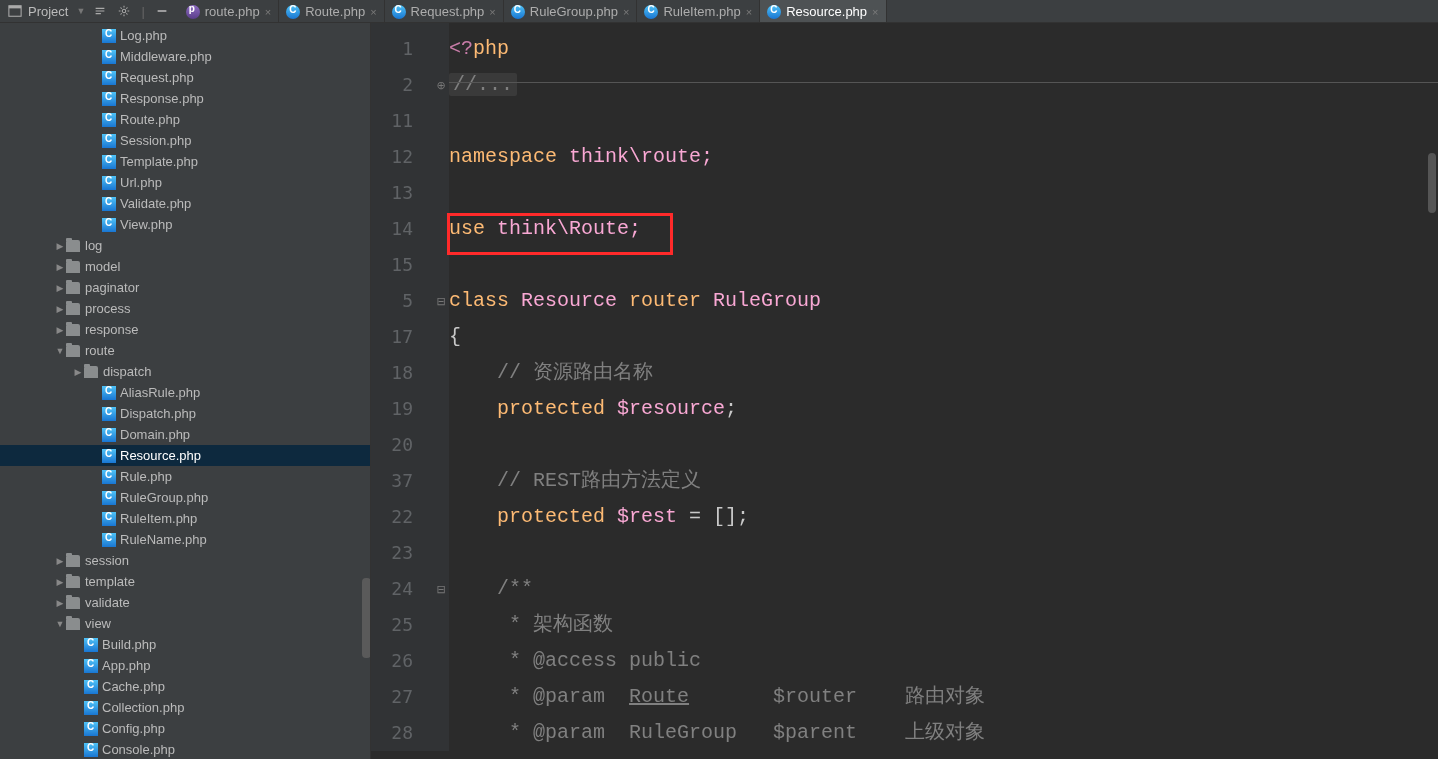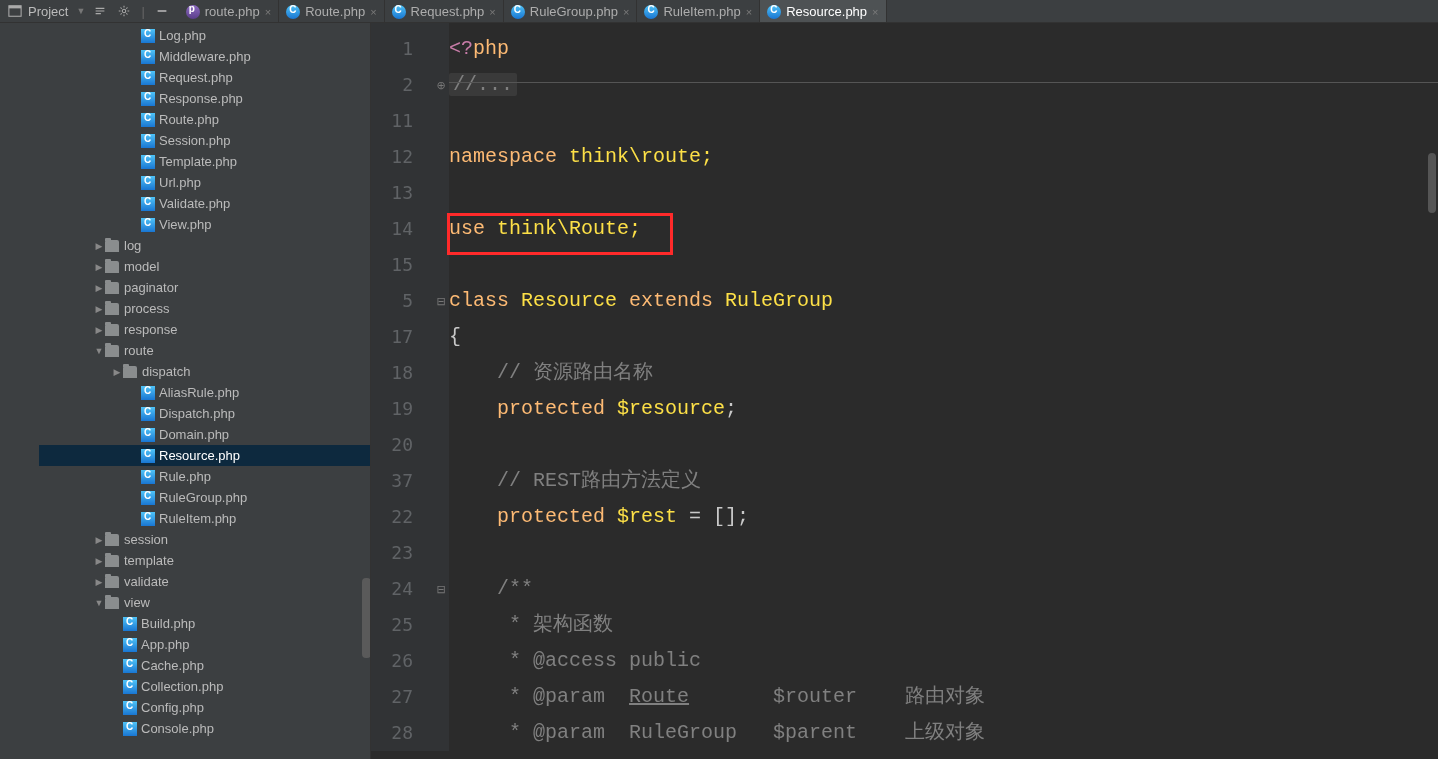--- a/index.html
+++ b/index.html
@@ -15,39 +15,39 @@
 .tab { display:flex; align-items:center; padding:0 7px; gap:5px; border-right:1px solid #323232; color:#adadad; cursor:pointer; height:23px; }
 .tab.active { background:#4e5254; color:#fff; }
 .tab .close { color:#7a7a7a; font-size:11px; }
 .tab .ficon { width:14px; height:14px; border-radius:50%; display:inline-block; }
 .ficon.c { background:linear-gradient(180deg,#4fc3f7,#1976d2); position:relative; }
 .ficon.c::after { content:"C"; position:absolute; left:3px; top:-1px; font-size:10px; font-weight:bold; color:#fff; }
 .ficon.p { background:linear-gradient(180deg,#8e6cc1,#5a3d8a); position:relative; }
 .ficon.p::after { content:"p"; position:absolute; left:3px; top:-2px; font-size:10px; font-weight:bold; color:#fff; }
 .main { display:flex; flex:1; overflow:hidden; }
 .sidebar { width:371px; background:#3c3f41; border-right:1px solid #323232; overflow-y:auto; position:relative; }
-.sidebar-inner { padding-top:2px;padding-left:39px; }
+.sidebar-inner { padding-top:2px; }
 .row { display:flex; align-items:center; height:21px; color:#bbb; cursor:pointer; white-space:nowrap; }
 .row.selected { background:#0d293e; color:#fff; }
 .indent { display:inline-block; }
 .arrow { width:12px; text-align:center; font-size:9px; color:#888; display:inline-block; }
 .row .label { margin-left:4px; }
 .foldericon { width:14px; height:12px; background:#8a8d8e; border-radius:2px 2px 0 0; position:relative; display:inline-block; margin-right:1px;}
 .foldericon::before { content:""; position:absolute; top:-2px; left:0; width:6px; height:3px; background:#8a8d8e; border-radius:1px 1px 0 0;}
 
 .editor { flex:1; display:flex; flex-direction:column; background:#2b2b2b; overflow:hidden; }
 .code { flex:1; overflow:auto; position:relative; }
 .gutter { position:absolute; left:0; top:0; width:62px; background:#313335; text-align:right; color:#606366; font-family:Consolas,monospace; font-size:18px; padding-top:8px; }
 .gutter .ln { height:36px; line-height:36px; padding-right:20px; }
 .foldcol { position:absolute; left:62px; top:0; width:16px; background:#313335; padding-top:8px; }
 .foldcol .fc { height:36px; display:flex; align-items:center; justify-content:center; color:#777; font-size:11px; }
 .codebody { margin-left:78px; padding-top:8px; font-family:Consolas,"Courier New",monospace; font-size:20px; }
 .codeline { height:36px; line-height:36px; white-space:pre; color:#d4d4d4; }
 .kw { color:#fdba74; }
-.ident { color:#fde047; }
+.ident { color:#f9a8d4; }
 .comment { color:#808080; }
 .punc { color:#c9c9c9; }
 .php { color:#c87ca8; }
 .hl-box { position:absolute; border:3px solid #ff2a2a; pointer-events:none; }
 .ruler { position:absolute; top:59px; left:78px; right:0; height:1px; background:#555; }
 .foldbg { background:#3a3a3a; padding:0 4px; border-radius:2px; }
 .scrollbar { position:absolute; right:2px; top:130px; width:8px; height:60px; background:#555; border-radius:4px; }
 .vsb { position:absolute; left:362px; top:555px; width:9px; height:80px; background:#5a5a5a; border-radius:4px; }
 </style>
 </head>
@@ -257,20 +257,26 @@
             <span class="ficon c" style="width:14px;height:14px"></span>
             <span class="label">RuleGroup.php</span>
           </div>
           <div class="row">
             <span class="indent" style="width:90px"></span>
             <span class="arrow"></span>
             <span class="ficon c" style="width:14px;height:14px"></span>
             <span class="label">RuleItem.php</span>
           </div>
           <div class="row">
+            <span class="indent" style="width:90px"></span>
+            <span class="arrow"></span>
+            <span class="ficon c" style="width:14px;height:14px"></span>
+            <span class="label">RuleName.php</span>
+          </div>
+          <div class="row">
             <span class="indent" style="width:54px"></span>
             <span class="arrow">▶</span>
             <span class="foldericon"></span>
             <span class="label">session</span>
           </div>
           <div class="row">
             <span class="indent" style="width:54px"></span>
             <span class="arrow">▶</span>
             <span class="foldericon"></span>
             <span class="label">template</span>
@@ -376,21 +382,21 @@
         <div class="ruler"></div>
         <div class="hl-box" style="left:76px;top:190px;width:226px;height:42px;"></div>
         <div class="codebody">
 <div class="codeline"><span class="php">&lt;?</span><span class="kw">php</span></div>
 <div class="codeline"><span class="comment foldbg">//...</span></div>
 <div class="codeline"></div>
 <div class="codeline"><span class="kw">namespace</span><span class="ident"> think\route;</span></div>
 <div class="codeline"></div>
 <div class="codeline"><span class="kw">use</span><span class="ident"> think\Route;</span></div>
 <div class="codeline"></div>
-<div class="codeline"><span class="kw">class</span><span class="ident"> Resource </span><span class="kw">extends</span><span class="ident"> RuleGroup</span></div>
+<div class="codeline"><span class="kw">class</span><span class="ident"> Resource </span><span class="kw">router</span><span class="ident"> RuleGroup</span></div>
 <div class="codeline"><span class="punc">{</span></div>
 <div class="codeline"><span class="comment">    // 资源路由名称</span></div>
 <div class="codeline"><span class="kw">    protected </span><span class="ident">$resource</span><span class="punc">;</span></div>
 <div class="codeline"></div>
 <div class="codeline"><span class="comment">    // REST路由方法定义</span></div>
 <div class="codeline"><span class="kw">    protected </span><span class="ident">$rest</span><span class="punc"> = [];</span></div>
 <div class="codeline"></div>
 <div class="codeline"><span class="comment">    /**</span></div>
 <div class="codeline"><span class="comment">     * 架构函数</span></div>
 <div class="codeline"><span class="comment">     * @access public</span></div>

